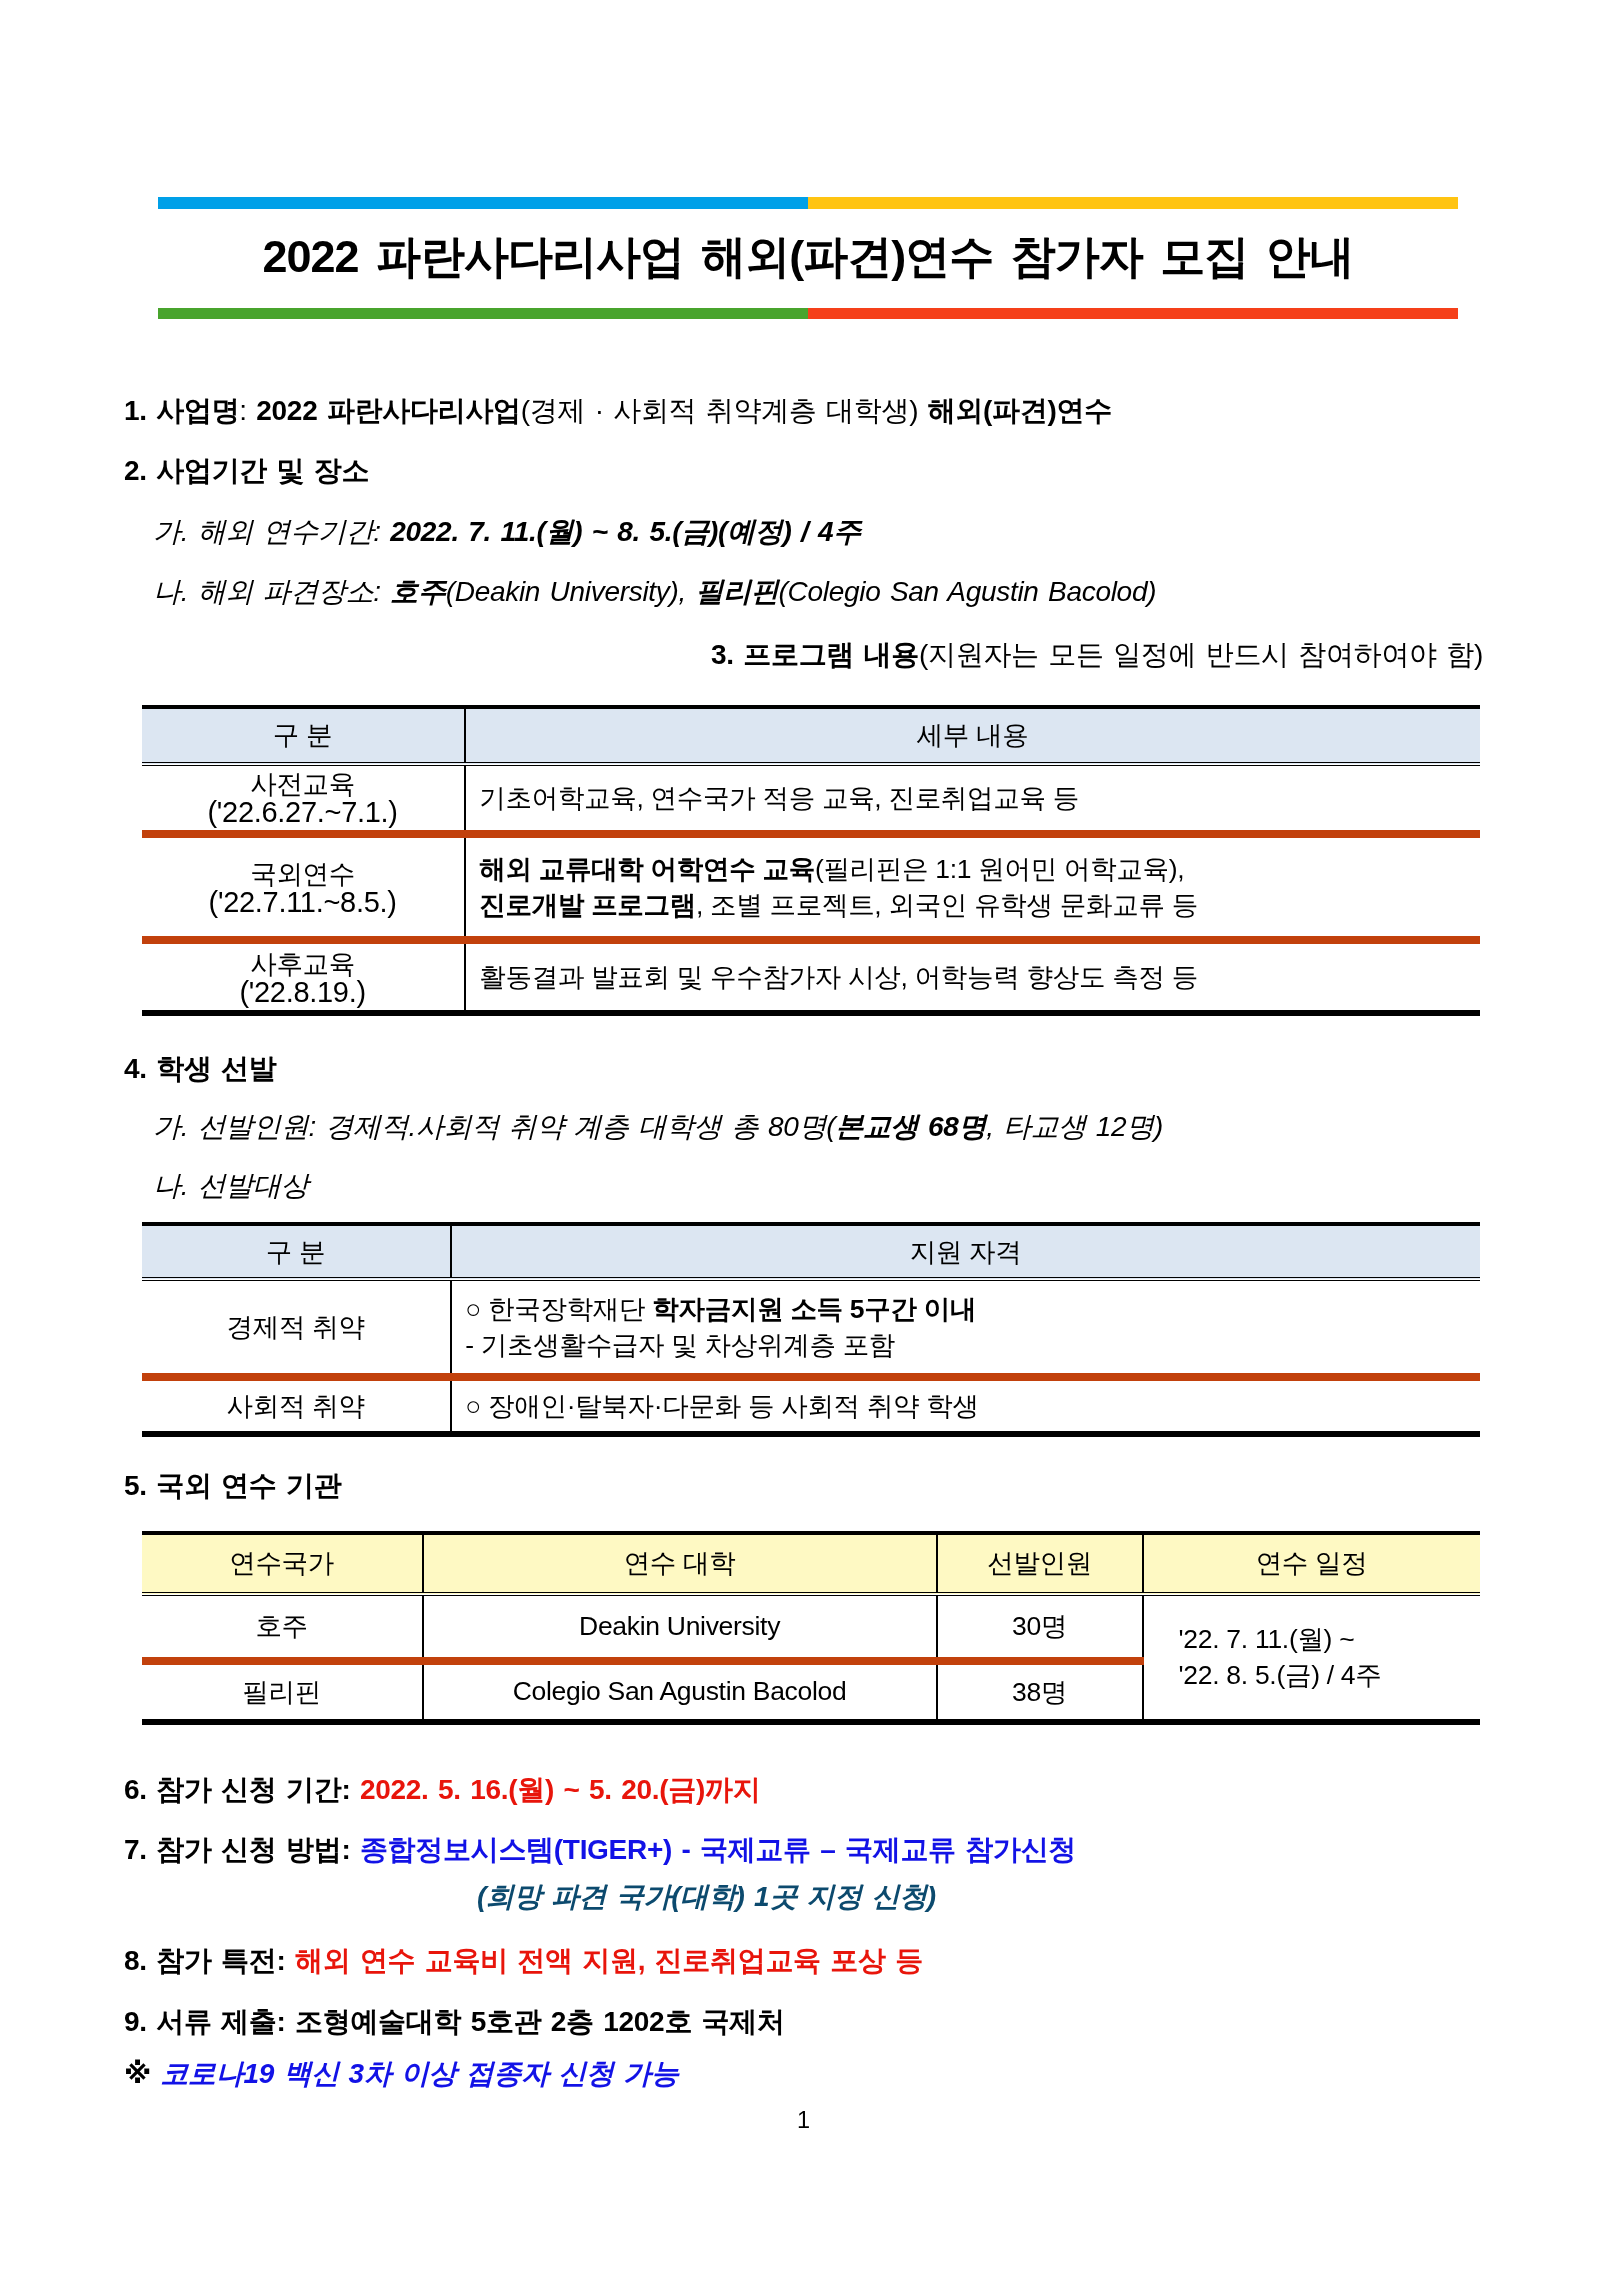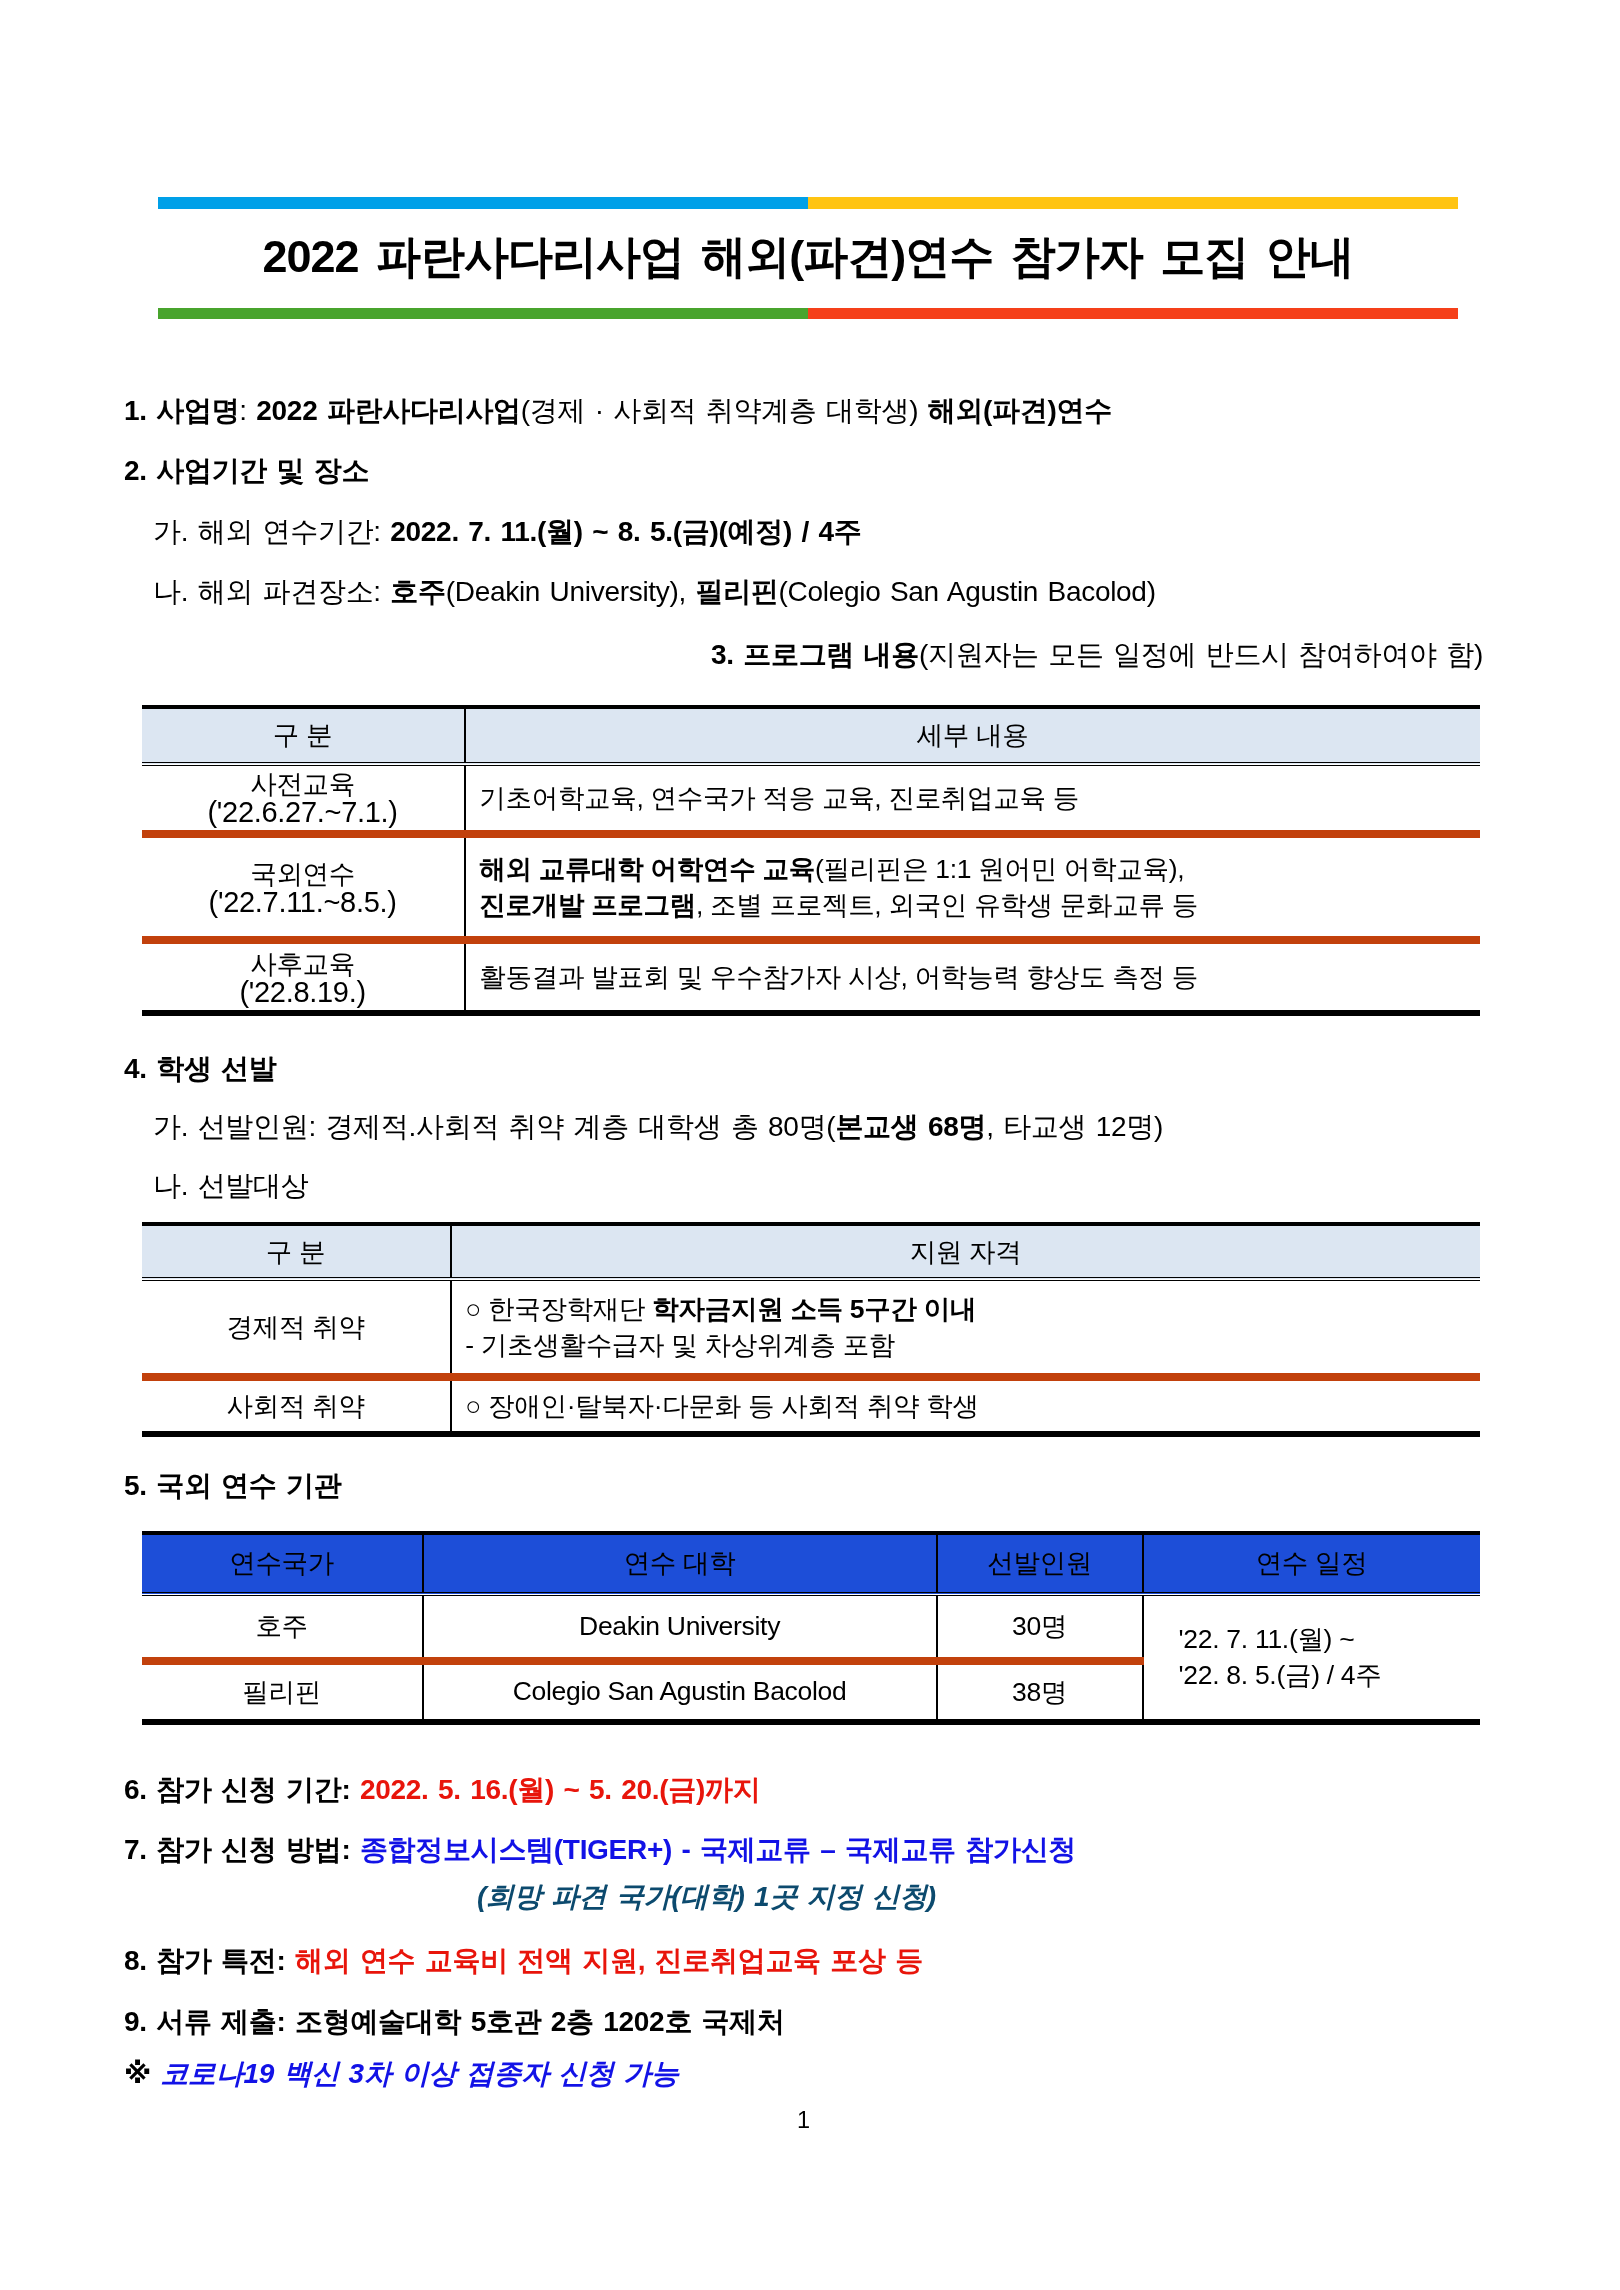--- a/index.html
+++ b/index.html
@@ -21,21 +21,21 @@
   .banner-title{
     text-align:center;font-size:45px;font-weight:800;
     letter-spacing:-1px;word-spacing:5.9px;
     line-height:55px;padding:20.6px 0 23.5px;
   }
 
   
   .line{font-size:28px;line-height:35px;margin:0;letter-spacing:-0.3px;word-spacing:2px;white-space:nowrap;}
   .b{font-weight:700;}
   .i{font-style:italic;}
-  .indent{padding-left:29px;}
+  .indent{padding-left:29px;font-style:italic;}
 
   #s1{margin-top:74px;}
   #s2{margin-top:25.5px;}
   #s2a{margin-top:25.5px;}
   #s2b{margin-top:25.5px;}
   #s3{margin-top:27.4px;text-align:right;}
   #s4{margin-top:35px;}
   #s4a{margin-top:23.5px;}
   #s4b{margin-top:23.5px;}
   #s5{margin-top:31px;}
@@ -186,21 +186,21 @@
 
     <p class="line" id="s5"><span class="b">5. 국외 연수 기관</span></p>
 
     <table class="doc-table" id="table3">
       <colgroup>
           <col style="width:281px">
           <col style="width:514px">
           <col style="width:206px">
           <col>
         </colgroup>
-      <thead style="background: #1d4ed8; padding-left: 47px;">
+      <thead style="background: #fef9c3; padding-left: 47px;">
         <tr>
           <th>연수국가</th>
           <th>연수 대학</th>
           <th class="th-bold">선발인원</th>
           <th>연수 일정</th>
         </tr>
       </thead>
       <tbody>
         <tr class="r1">
           <td>호주</td>

